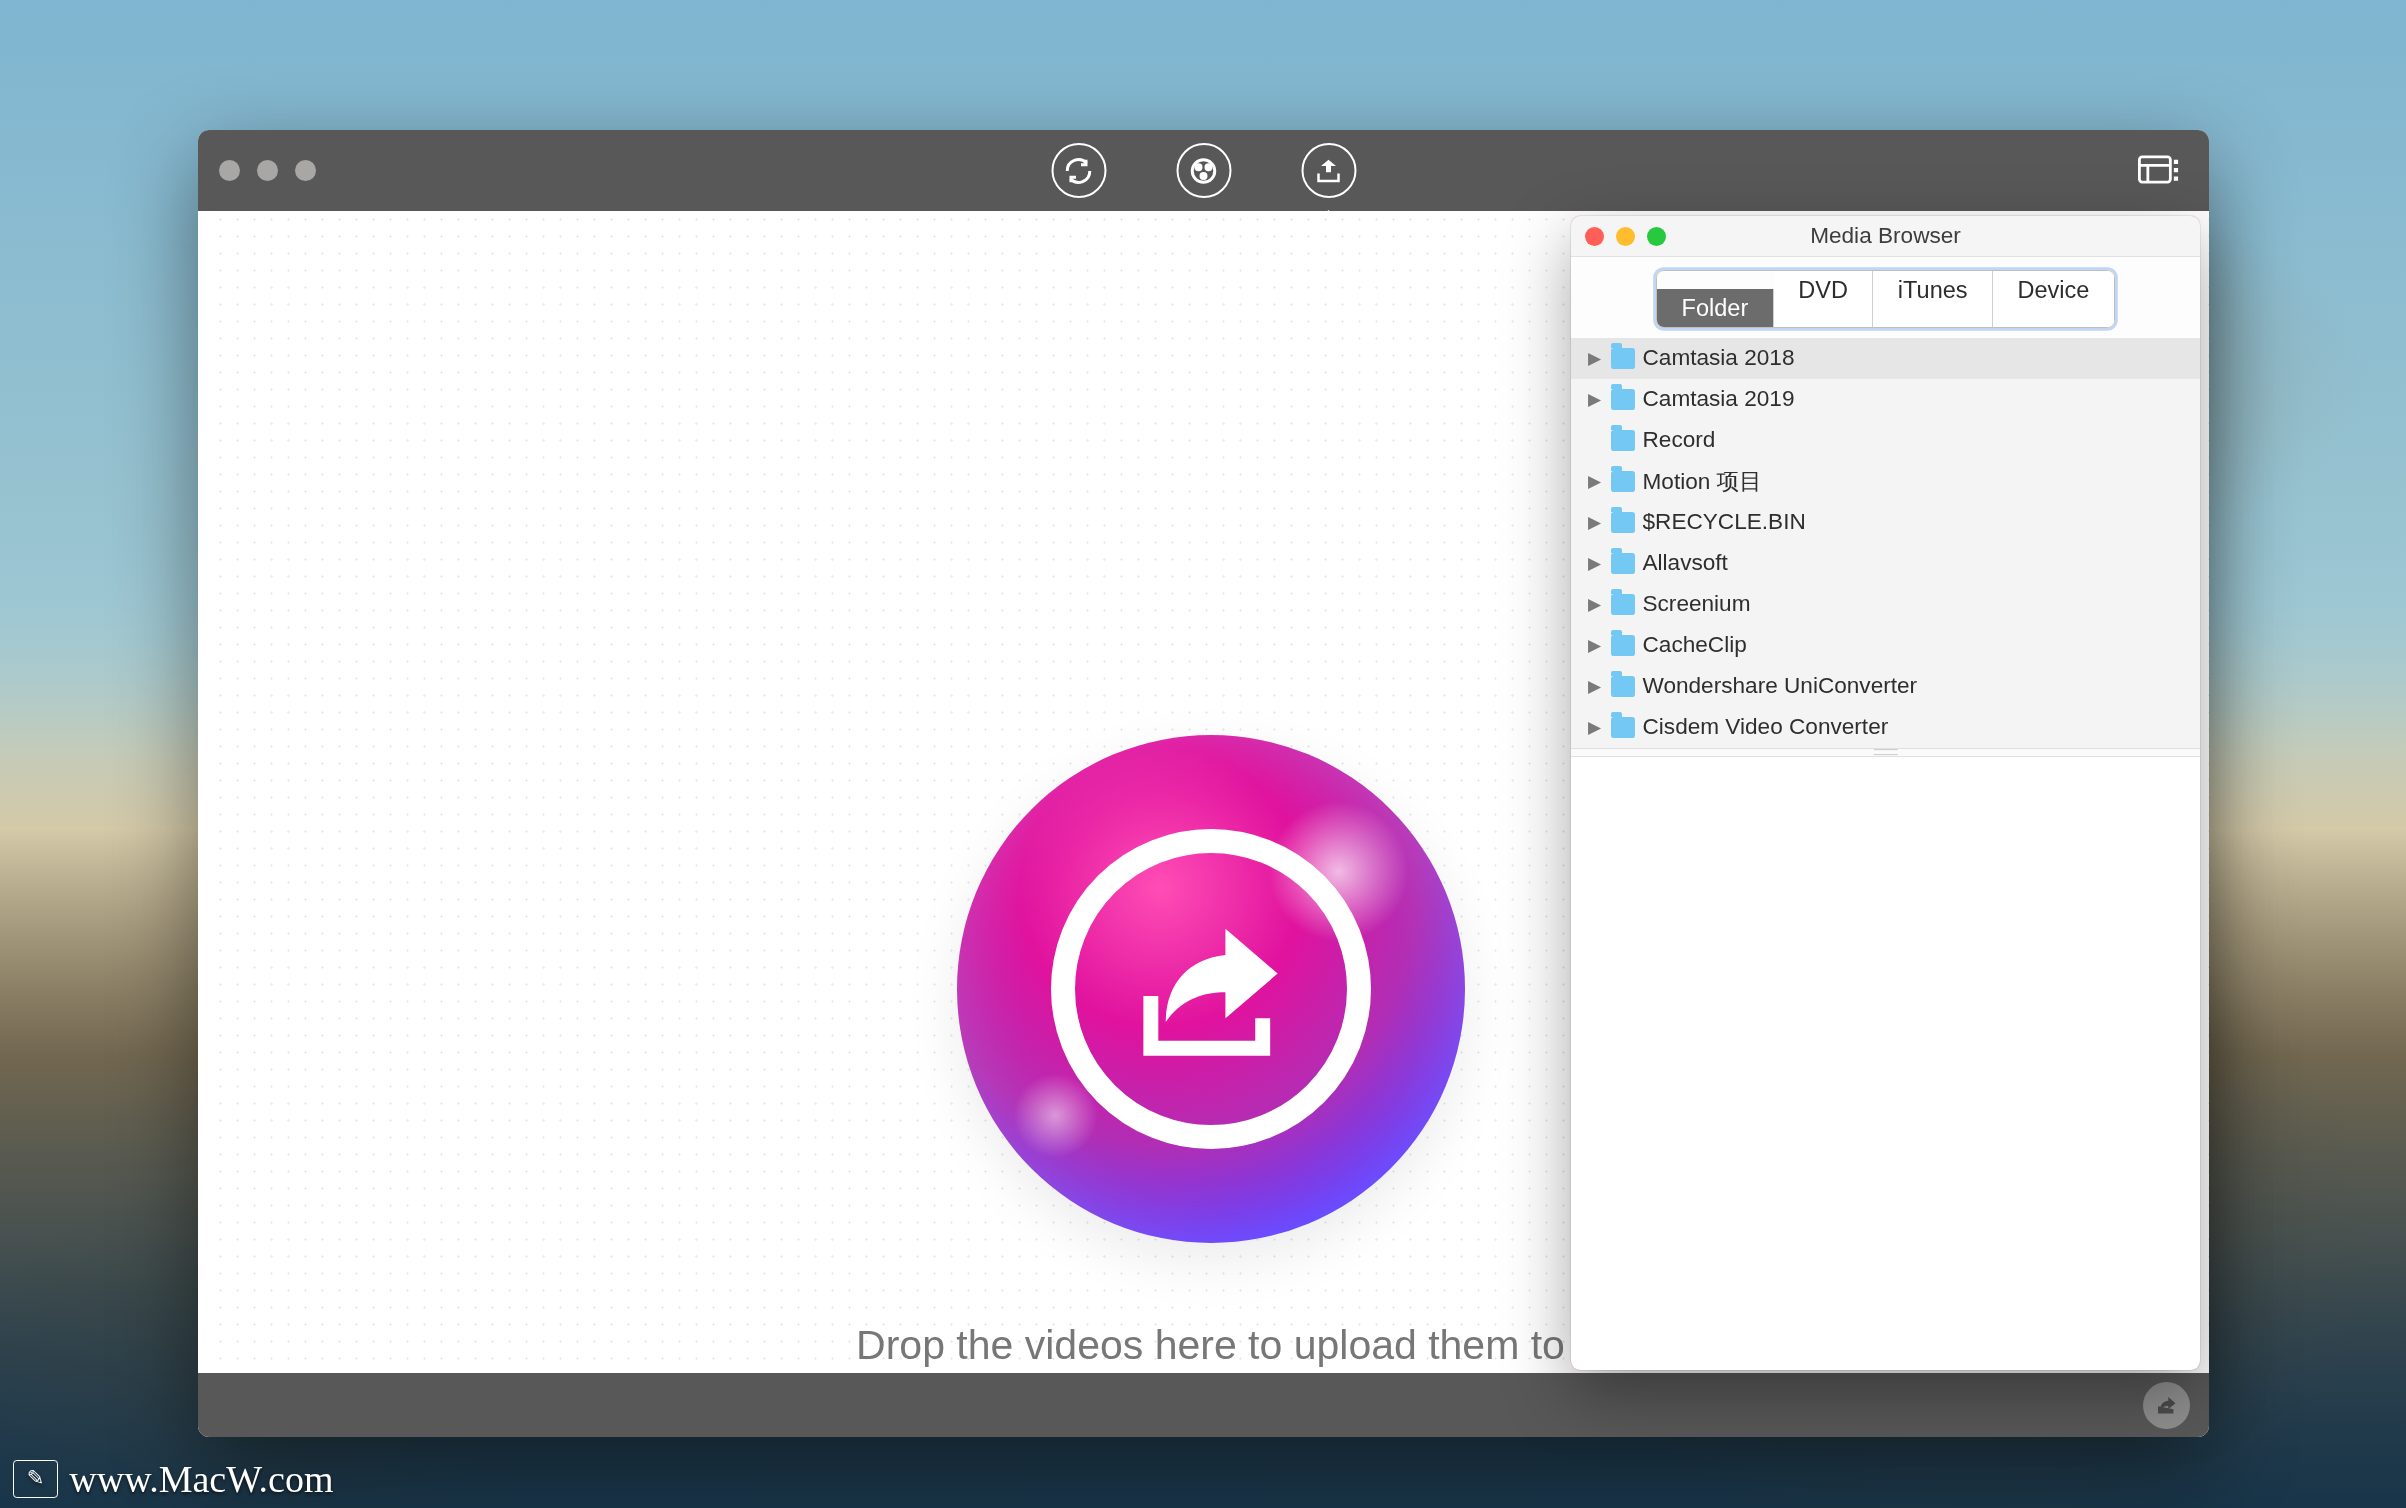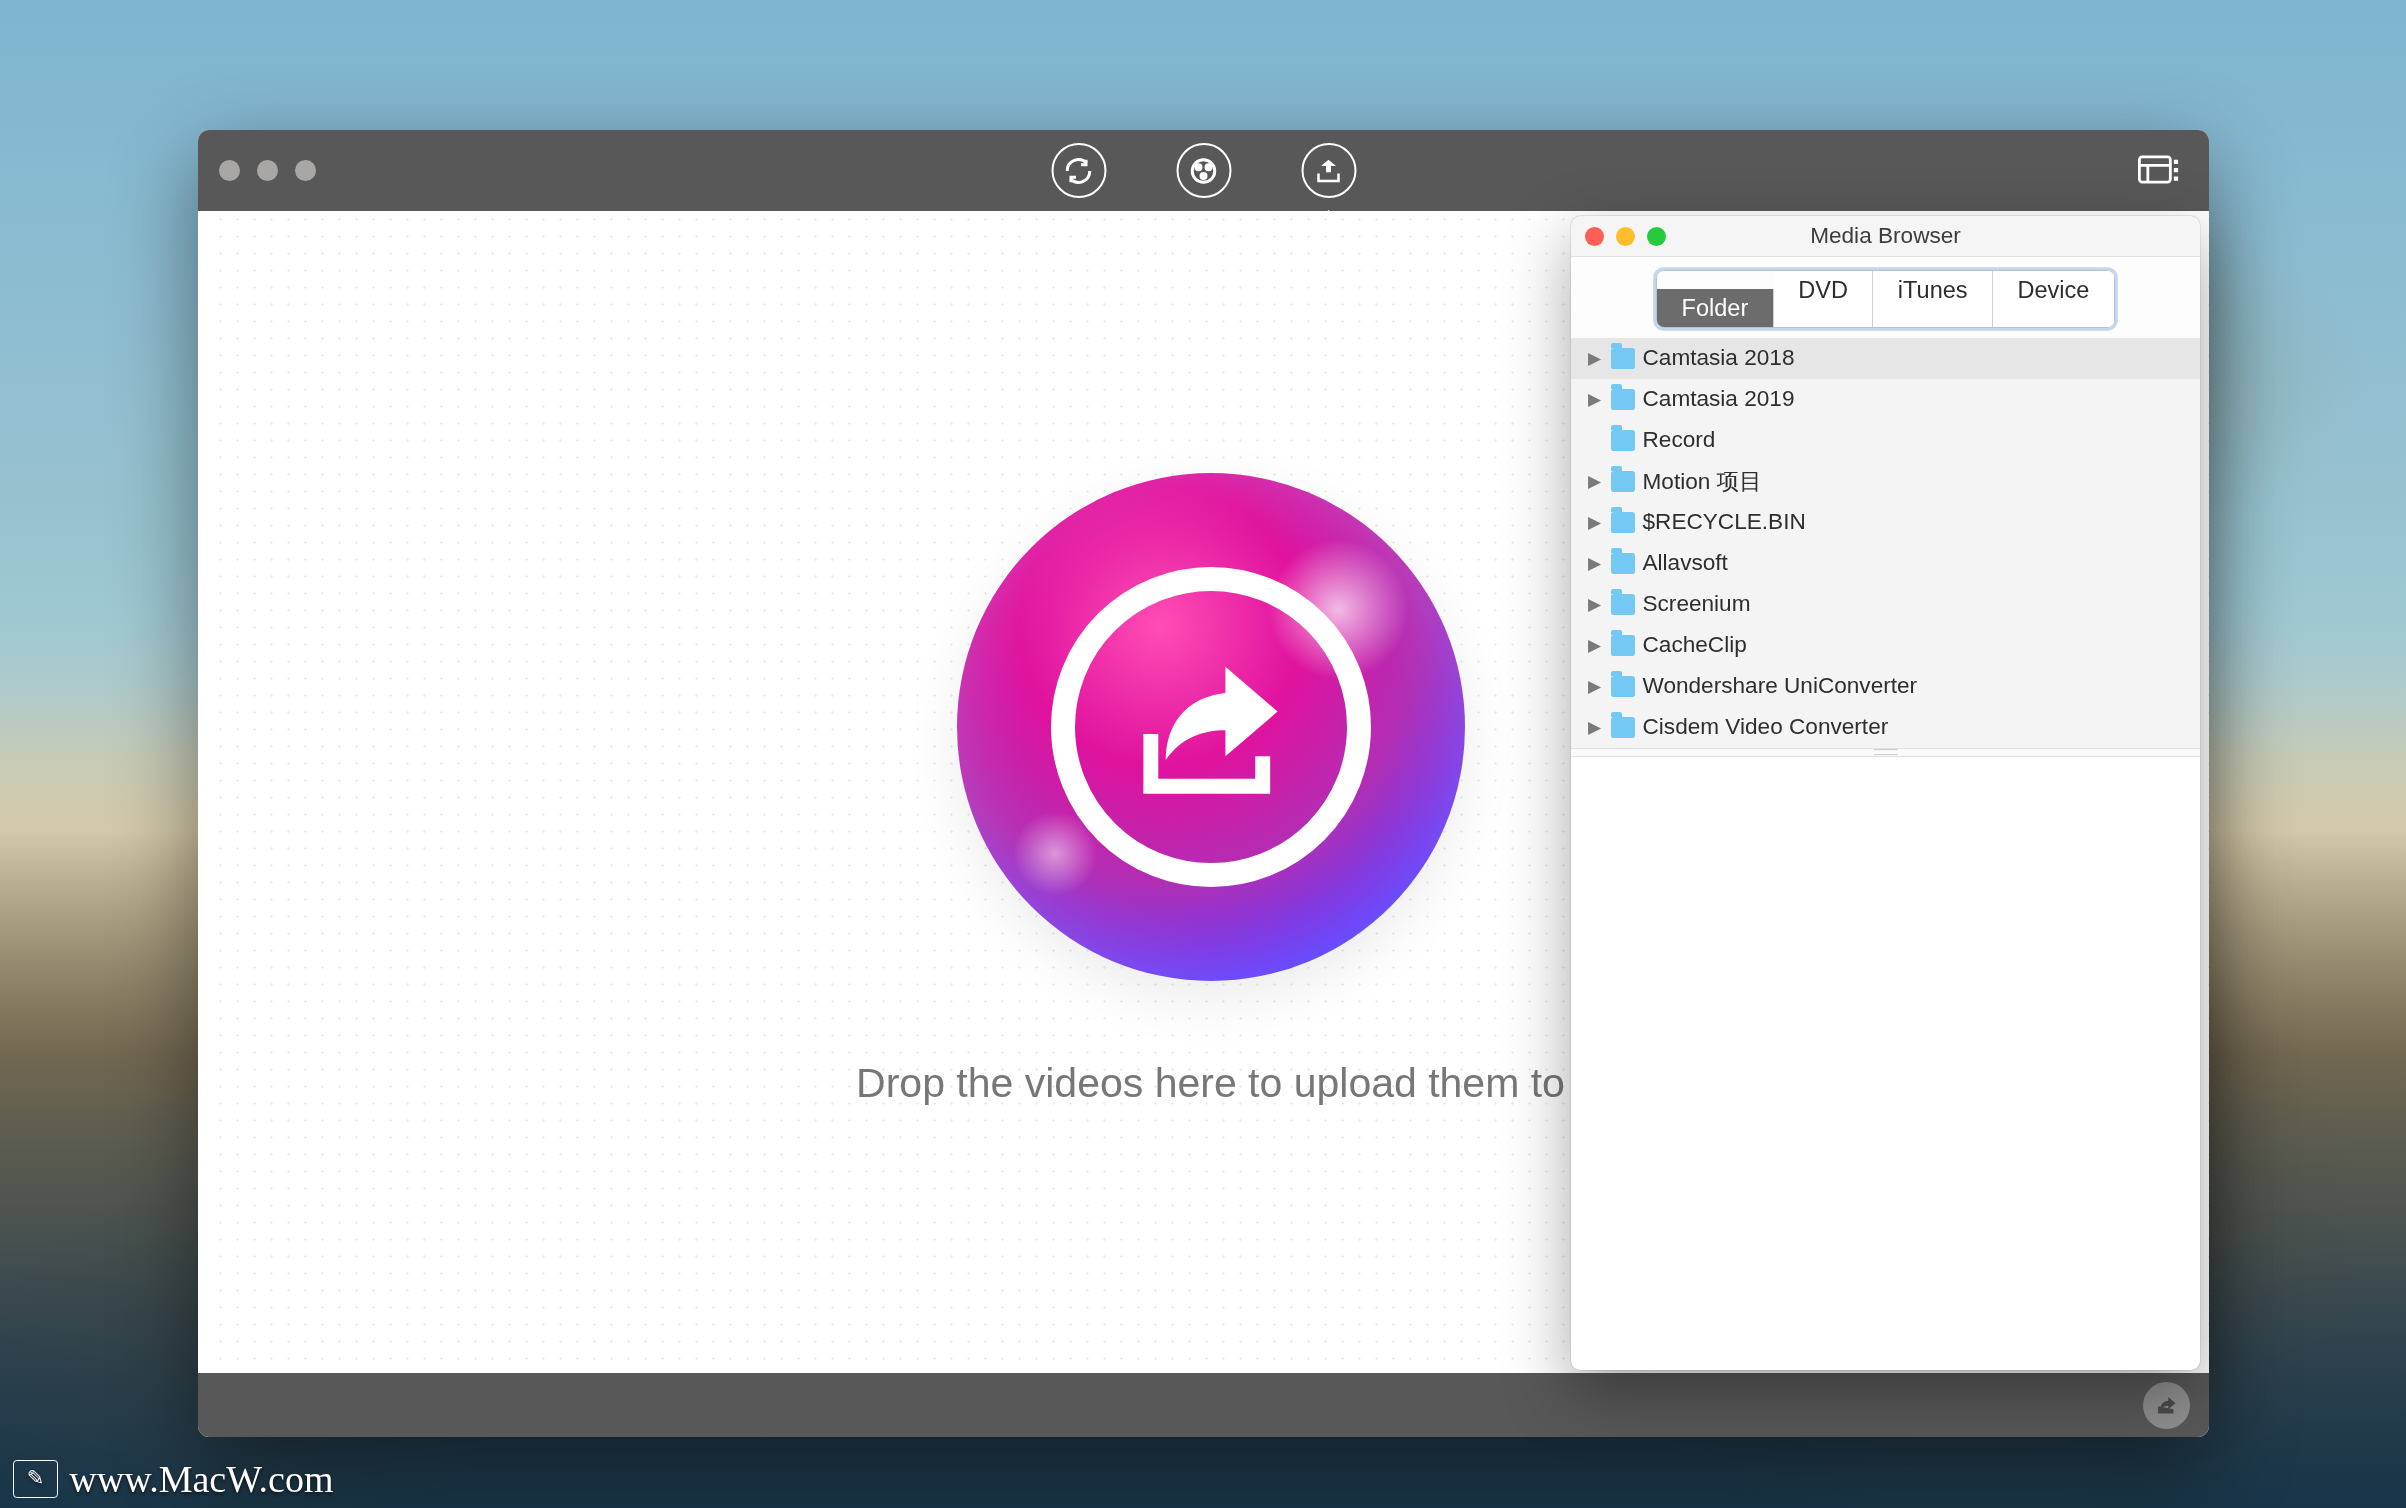--- a/index.html
+++ b/index.html
@@ -69,21 +69,21 @@
   position: absolute; right: 26px; top: 50%; transform: translateY(-50%);
   color:#fff;
 }
 .toolbar-right svg { width: 45px; height: 38px; }
 
 .app-content {
   position: absolute; top:81px; left:0; right:0; bottom:64px;
   background: #ffffff;
   background-image: radial-gradient(circle, #ececec 1.4px, transparent 1.4px);
   background-size: 17px 17px;
-  display: flex; flex-direction: column; align-items: center; justify-content: center; margin-left: 14px;
+  display: flex; flex-direction: column; align-items: center; justify-content: flex-end; margin-left: 14px;
 }
 .drop-badge {
   width: 508px; height: 508px; border-radius: 50%;
   background: radial-gradient(circle at 40% 30%, #ff4db5 0%, #e0129e 30%, #b12eb5 55%, #5f3eff 78%, #3a62e6 100%);
   box-shadow: 0 19px 56px rgba(0,0,0,0.08), inset 0 0 75px rgba(255,255,255,0.15);
   display:flex; align-items:center; justify-content:center; position: relative;
 }
 .drop-badge::before {
   content:""; position:absolute;
   width: 141px; height:141px; border-radius:50%;

